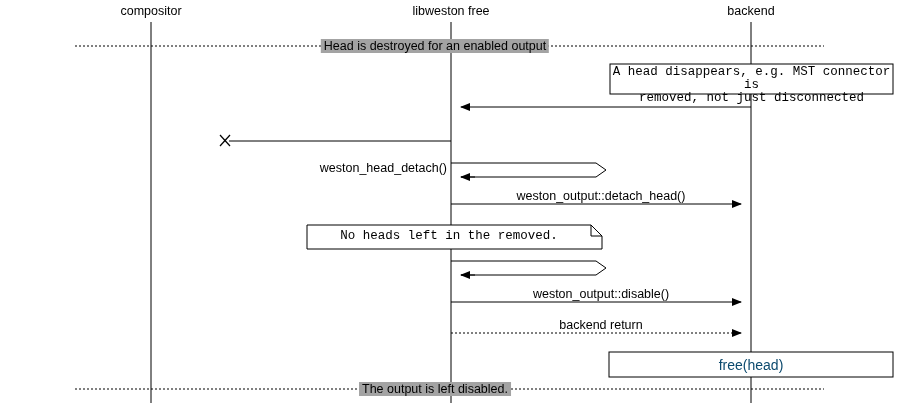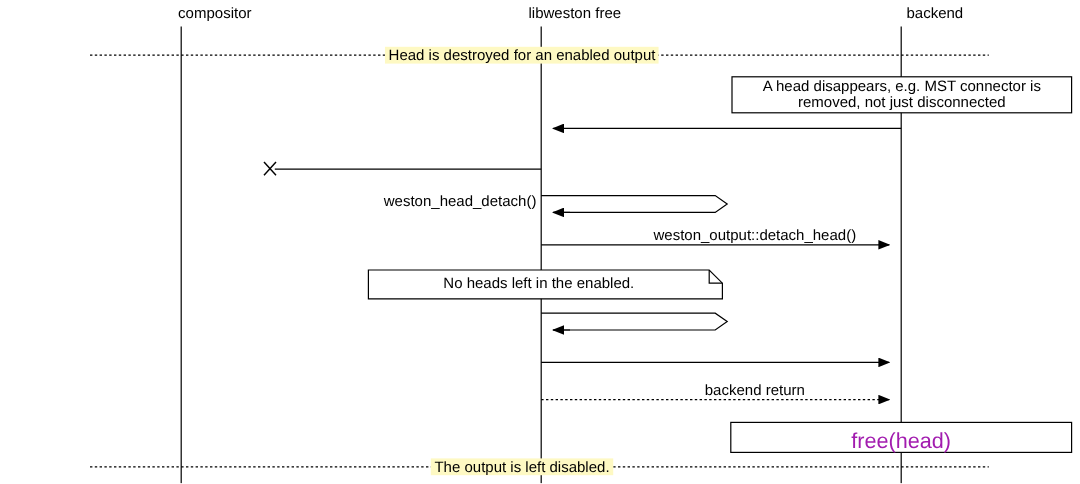--- a/index.html
+++ b/index.html
@@ -28,45 +28,45 @@
   .lbl {
     position: absolute;
     font-size: 12.5px;
     line-height: 14px;
     white-space: nowrap;
     color: #000;
   }
   .lbl-c {
     text-align: right;
     transform: translateX(-50%);
-    margin-left: 28px;
   }
   .lbl-r {
     transform: translateX(-100%);
   }
   .actor-name {
     font-size: 12.5px;
   }
   .note-text {
     position: absolute;
     text-align: center;
     font-size: 12.5px;
     line-height: 13px;
     color: #000;
+    font-family: Liberation Mono, monospace;
   }
   .box-text {
     position: absolute;
     text-align: center;
-    font-size: 18px;
-    color: #a21caf;
+    font-size: 14px;
+    color: #0c4a6e;
   }
   .sep-text {
     position: absolute;
     font-size: 12.5px;
-    background: #fef9c3;
+    background: #a3a3a3;
     padding: 0 3px;
     white-space: nowrap;
     transform: translateX(-50%);
     color: #000;
   }
 </style>
 </head>
 <body>
 
 <div id="diagram">
@@ -150,27 +150,28 @@
   <div class="lbl lbl-c actor-name" style="left:751px; top:4px;">backend</div>
 
   <div class="sep-text" style="left:435px; top:39px;">Head is destroyed for an enabled output</div>
   <div class="sep-text" style="left:435px; top:382px;">The output is left disabled.</div>
 
   <div class="note-text" style="left:612px; top:66px; width:279px;">
     <div>A head disappears, e.g. MST connector is</div>
     <div>removed, not just disconnected</div>
   </div>
 
-  <div class="note-text" style="left:309px; top:230px; width:280px;">No heads left in the enabled.</div>
+  <div class="note-text" style="left:309px; top:230px; width:280px;">No heads left in the removed.</div>
 
   <div class="box-text" style="left:609px; top:357px; width:284px;">free(head)</div>
 
 
 
   <div class="lbl lbl-r" style="left:447px; top:161px;">weston_head_detach()</div>
 
   <div class="lbl lbl-c" style="left:601px; top:189px;">weston_output::detach_head()</div>
 
 
+  <div class="lbl lbl-c" style="left:601px; top:287px;">weston_output::disable()</div>
 
   <div class="lbl lbl-c" style="left:601px; top:318px;">backend return</div>
 
 </div>
 
 </body></html>

